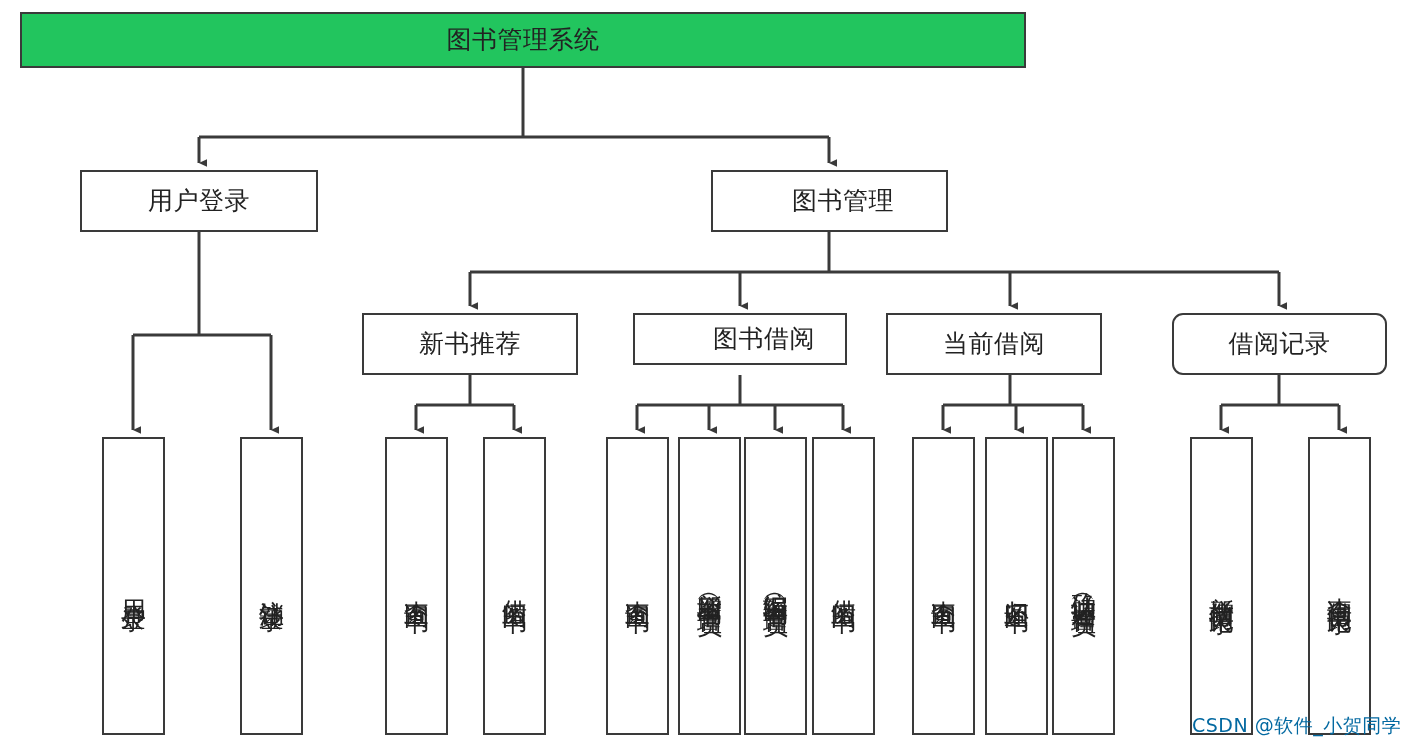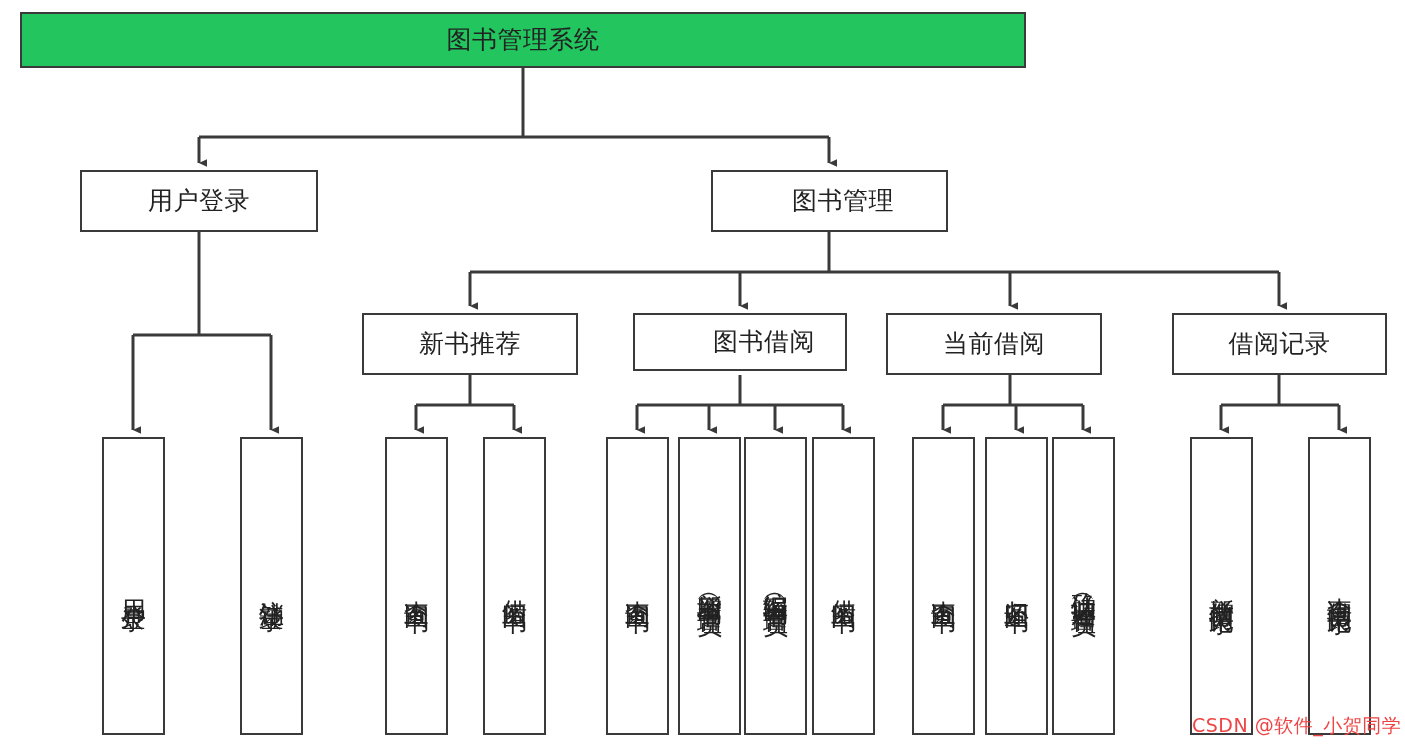--- a/index.html
+++ b/index.html
@@ -128,27 +128,27 @@
   <div class="node horiz" style="left: 80px; top: 170px; width: 238px; height: 62px; border-color: rgb(58, 58, 58); background: rgb(255, 255, 255); color: rgb(34, 34, 34);">
     <span>用户登录</span>
   </div>
   <div class="node horiz" style="left: 711px; top: 170px; width: 237px; height: 62px; border-color: rgb(58, 58, 58); background: rgb(255, 255, 255); color: rgb(34, 34, 34); padding-left: 27px;">
     <span>图书管理</span>
   </div>
 
   <div class="node horiz" style="left: 362px; top: 313px; width: 216px; height: 62px; border-color: rgb(58, 58, 58); background: rgb(255, 255, 255); color: rgb(34, 34, 34);">
     <span>新书推荐</span>
   </div>
-  <div class="node horiz" style="left: 633px; top: 313px; width: 214px; height: 58px; border-color: rgb(58, 58, 58); background: rgb(255, 255, 255); color: rgb(34, 34, 34); padding-left: 48px;">
+  <div class="node horiz" style="left: 633px; top: 313px; width: 214px; height: 52px; border-color: rgb(58, 58, 58); background: rgb(255, 255, 255); color: rgb(34, 34, 34); padding-left: 48px;">
     <span>图书借阅</span>
   </div>
   <div class="node horiz" style="left: 886px; top: 313px; width: 216px; height: 62px; border-color: rgb(58, 58, 58); background: rgb(255, 255, 255); color: rgb(34, 34, 34);">
     <span>当前借阅</span>
   </div>
-  <div class="node horiz" style="left: 1172px; top: 313px; width: 215px; height: 62px; border-color: rgb(58, 58, 58); background: rgb(255, 255, 255); color: rgb(34, 34, 34);">
+  <div class="node horiz" style="left: 1172px; top: 313px; width: 215px; height: 62px; border-color: rgb(58, 58, 58); background: rgb(255, 255, 255); color: rgb(34, 34, 34); border-radius: 11px;">
     <span>借阅记录</span>
   </div>
 
   <div class="node vert" style="left: 102px; top: 437px; width: 63px; height: 298px; border-color: rgb(58, 58, 58); background: rgb(255, 255, 255); color: rgb(34, 34, 34);">
     <span class="vlabel">用户登录</span>
   </div>
   <div class="node vert" style="left: 240px; top: 437px; width: 63px; height: 298px; border-color: rgb(58, 58, 58); background: rgb(255, 255, 255); color: rgb(34, 34, 34);">
     <span class="vlabel">注销登录</span>
   </div>
   <div class="node vert" style="left: 385px; top: 437px; width: 63px; height: 298px; border-color: rgb(58, 58, 58); background: rgb(255, 255, 255); color: rgb(34, 34, 34);">
@@ -178,15 +178,15 @@
   <div class="node vert" style="left: 1052px; top: 437px; width: 63px; height: 298px; border-color: rgb(58, 58, 58); background: rgb(255, 255, 255); color: rgb(34, 34, 34);">
     <span class="vlabel">确认归还（管理员）</span>
   </div>
   <div class="node vert" style="left: 1190px; top: 437px; width: 63px; height: 298px; border-color: rgb(58, 58, 58); background: rgb(255, 255, 255); color: rgb(34, 34, 34);">
     <span class="vlabel">新增借阅记录</span>
   </div>
   <div class="node vert" style="left: 1308px; top: 437px; width: 63px; height: 298px; border-color: rgb(58, 58, 58); background: rgb(255, 255, 255); color: rgb(34, 34, 34);">
     <span class="vlabel">查询借阅记录</span>
   </div>
 
-  <div id="watermark" style="color: #ef4444;">CSDN @软件_小贺同学</div>
+  <div id="watermark" style="color: #0369a1;">CSDN @软件_小贺同学</div>
 
 </div>
 
 </body></html>

